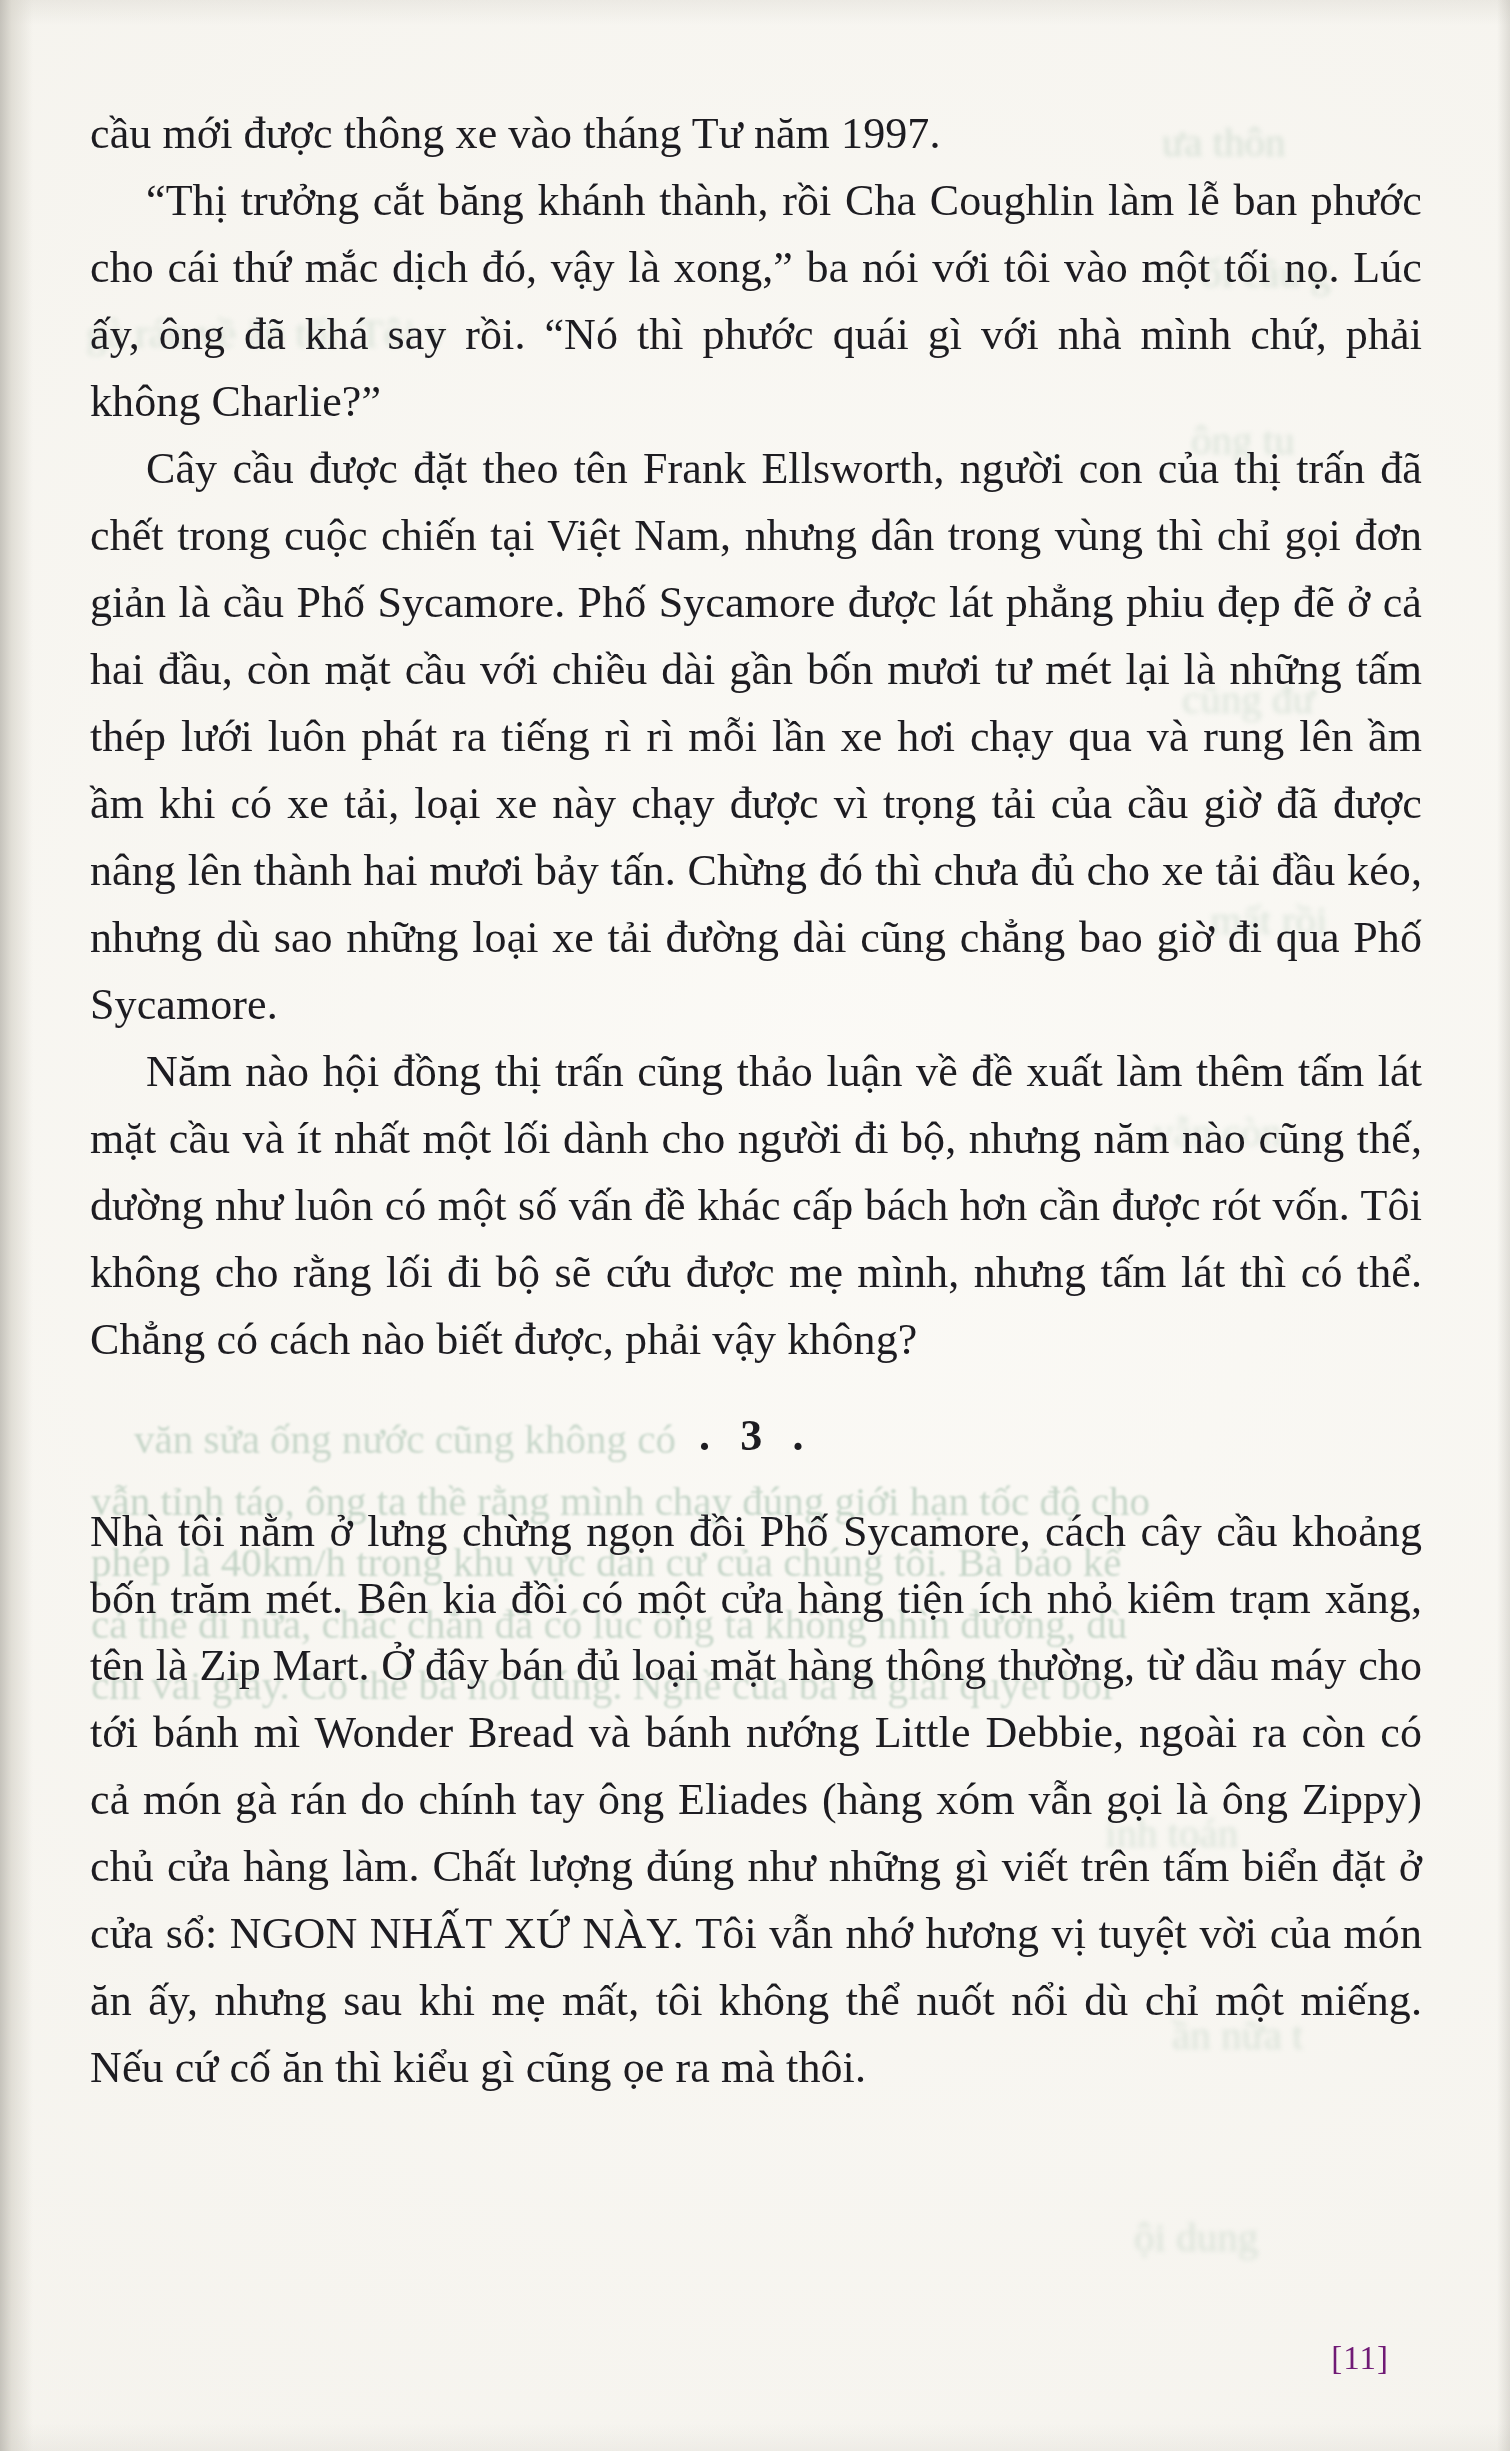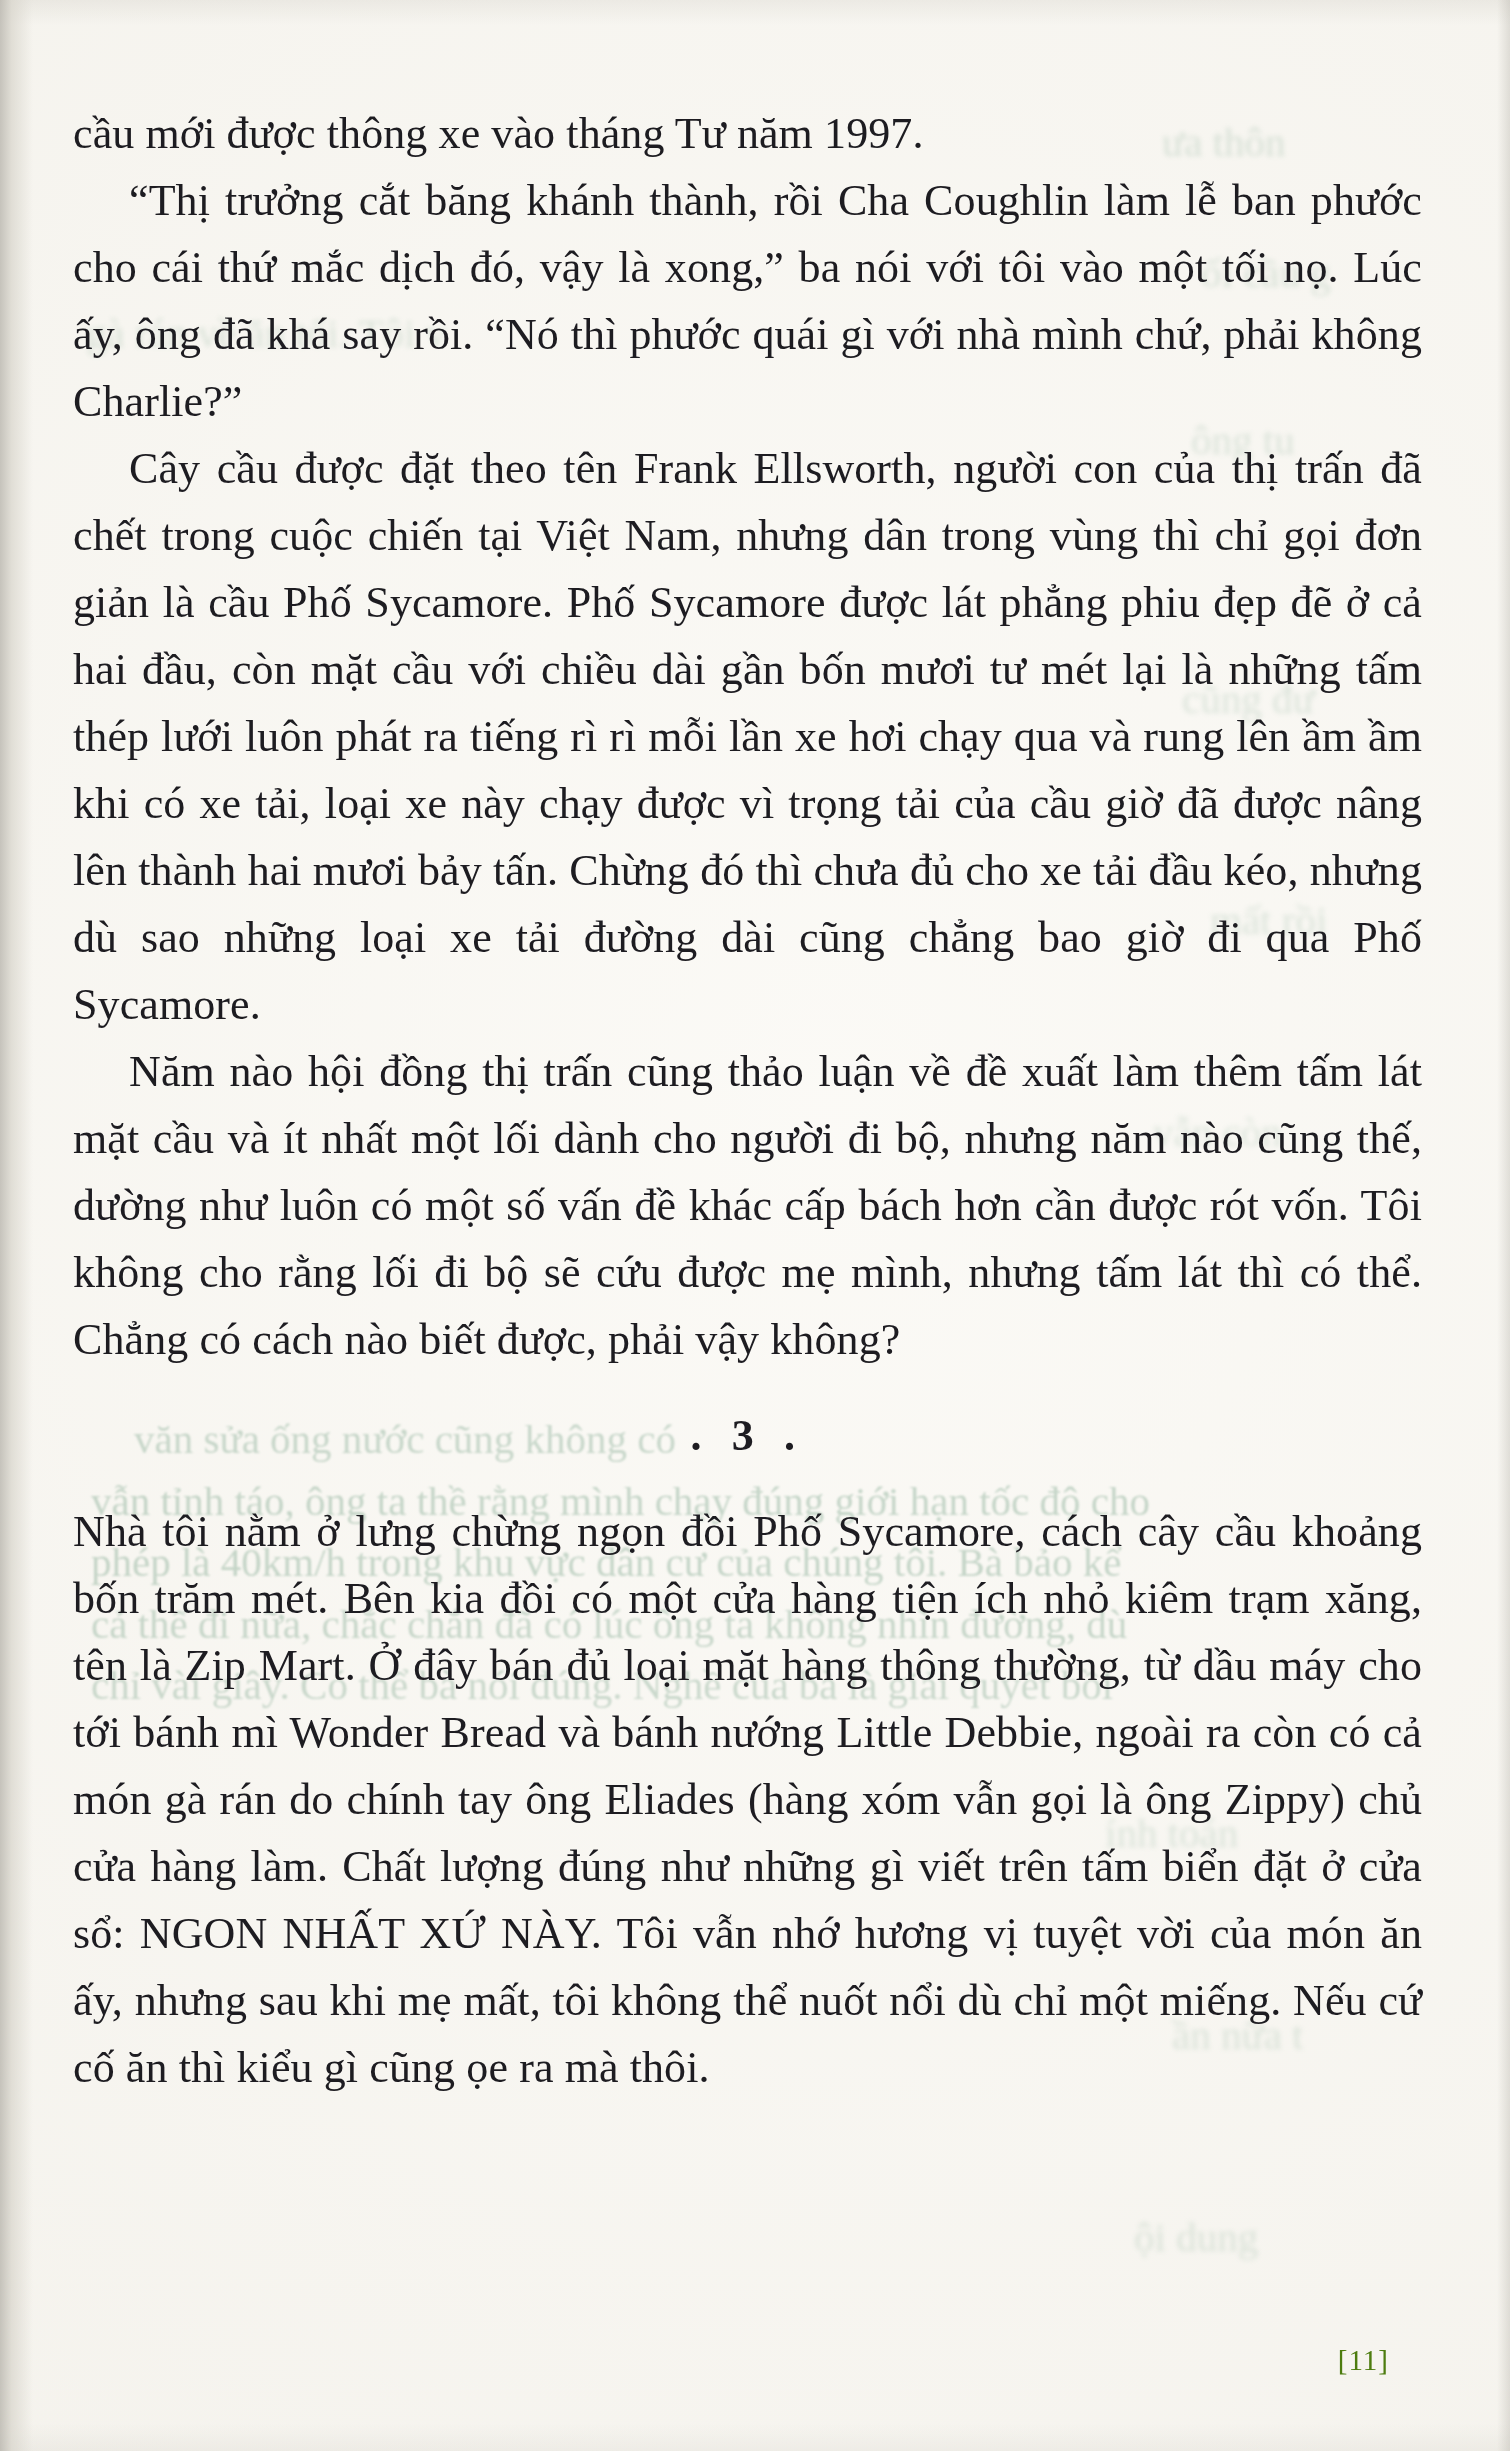--- a/index.html
+++ b/index.html
@@ -37,42 +37,42 @@
     position:absolute;
     color:var(--bleed);
     font-size:41px;
     line-height:54px;
     white-space:nowrap;
     opacity:.38;
     filter:blur(1px);
   }
   .text-block{
     position:absolute;z-index:2;
-    left:73px;right:88px;top:0;
+    left:90px;right:88px;top:0;
     padding-top:100px;
     font-size:44px;
     line-height:67px;
     text-align:justify;
     letter-spacing:0.1px;
   }
   .para{margin:0;}
   .para.indent{text-indent:56px;font-family:Liberation Serif, serif;}
   .para.no-indent{text-indent:0;}
   .section-break{
     text-align:center;
     font-weight:700;
     letter-spacing:9.6px;
     margin:29px 0 29px 0;
     text-indent:0;
   }
   .page-number{
     position:absolute;z-index:2;
     right:121px;bottom:75px;
-    font-size:29px;
-    color:#4d7c0f;
+    font-size:33px;
+    color:#701a75;
     letter-spacing:1px;
   }
 </style>
 </head>
 <body>
 
 <div class="paper-tone"></div>
 <div class="edge-left"></div>
 <div class="edge-right"></div>
 

